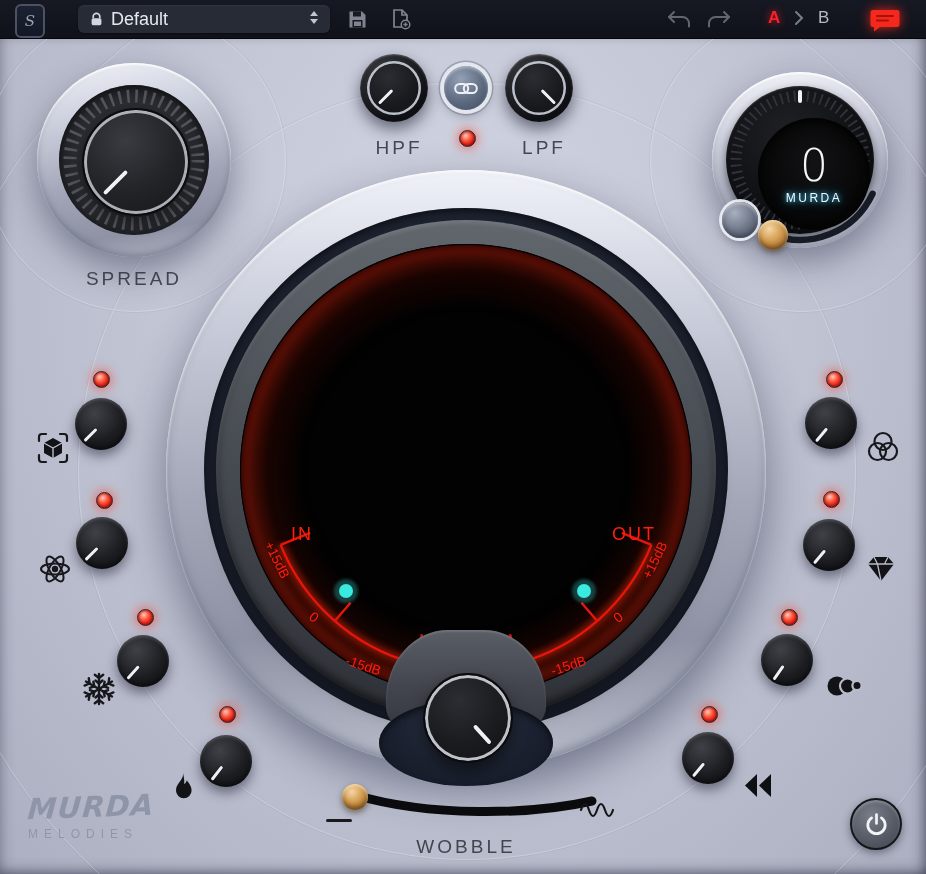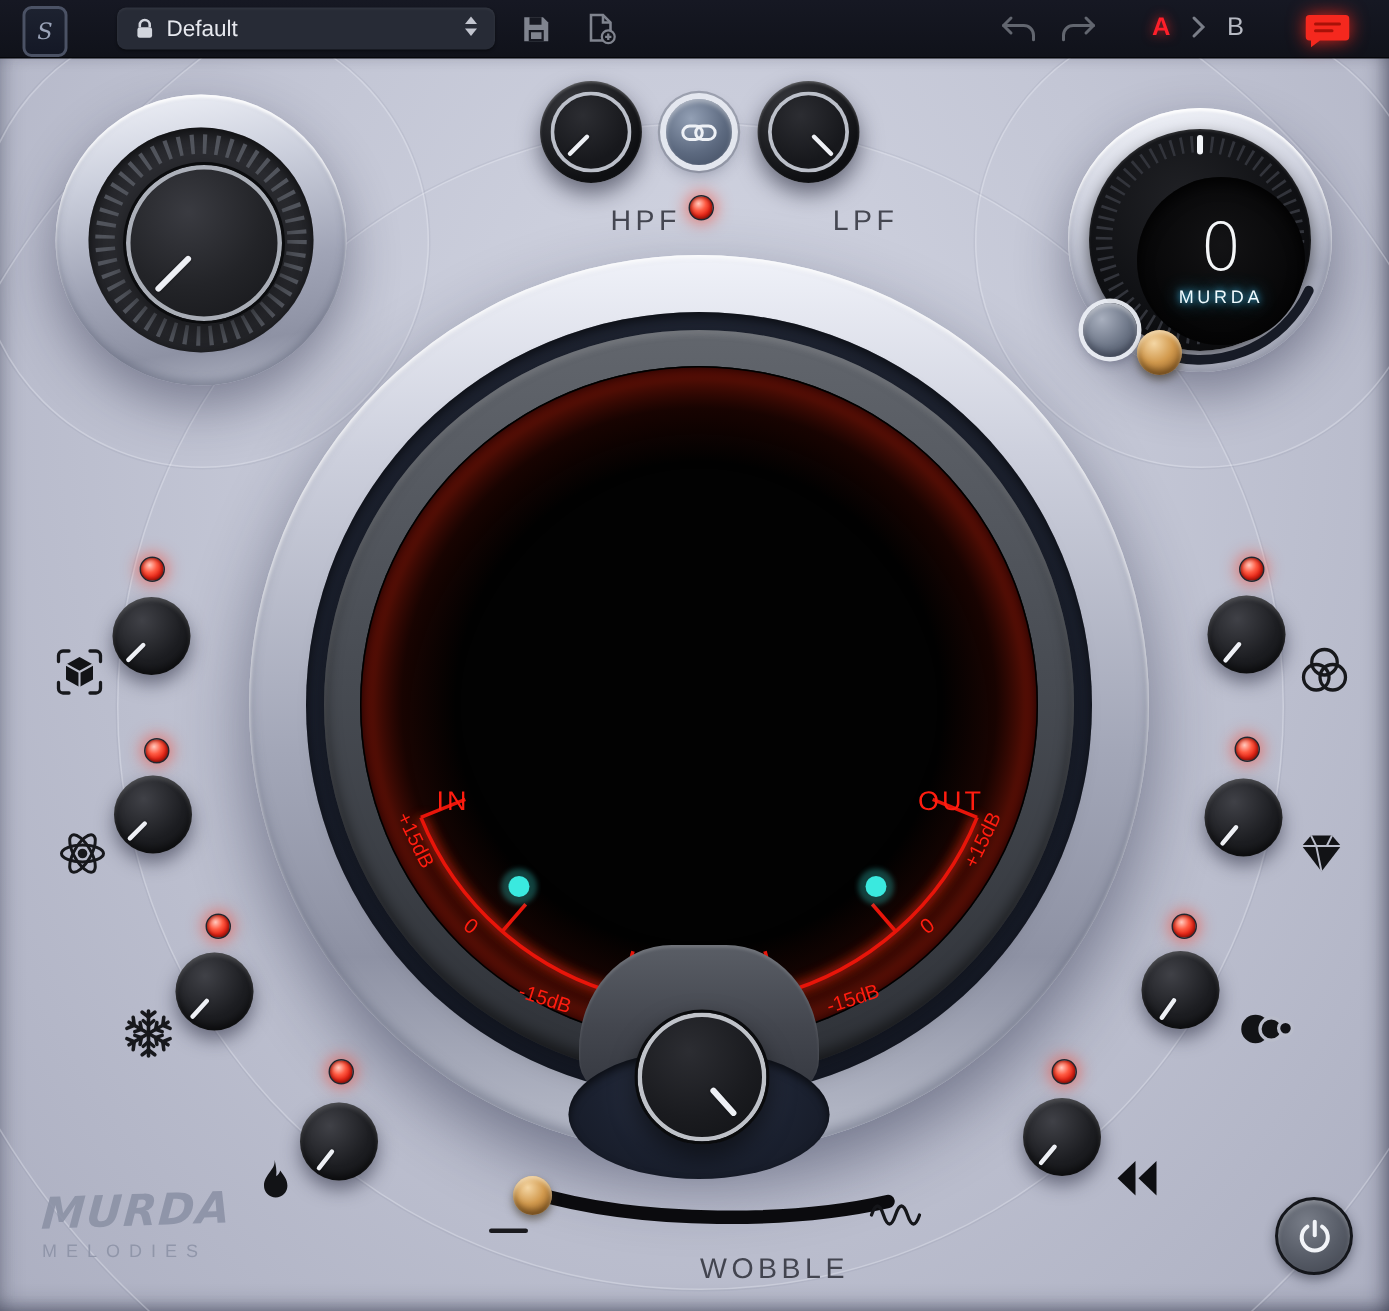--- a/index.html
+++ b/index.html
@@ -9,39 +9,39 @@
   .topbar{position:absolute;left:0;top:0;width:926px;height:38px;background:linear-gradient(180deg,#161823,#10121a);
           border-bottom:1px solid #05060a;z-index:50;}
   .logo-badge{position:absolute;left:15px;top:4px;width:26px;height:30px;border-radius:6px;
               border:2px solid #4b5265;background:linear-gradient(180deg,#1d2230,#141826);
               display:flex;align-items:center;justify-content:center;}
   .logo-badge span{color:#9aa3b8;font-size:15px;font-family:"DejaVu Serif",serif;font-style:italic;}
   .preset-box{position:absolute;left:78px;top:5px;width:252px;height:28px;border-radius:6px;background:#272b36;
               box-shadow:inset 0 1px 2px rgba(255,255,255,.06), 0 1px 2px rgba(0,0,0,.4);
               display:flex;align-items:center;cursor:pointer;}
   .preset-box .lock{margin-left:12px;display:flex;}
-  .preset-box .pname{margin-left:8px;color:#e6e8ee;font-size:15px;}
+  .preset-box .pname{margin-left:8px;color:#e6e8ee;font-size:18px;}
   .spinner{position:absolute;right:12px;top:6px;display:flex;flex-direction:column;gap:3px;}
   .tri-up{width:0;height:0;border-left:4.5px solid transparent;border-right:4.5px solid transparent;border-bottom:5.5px solid #c2c5cf;}
   .tri-dn{width:0;height:0;border-left:4.5px solid transparent;border-right:4.5px solid transparent;border-top:5.5px solid #c2c5cf;}
   .tb-btn{position:absolute;top:7px;width:26px;height:24px;display:flex;align-items:center;justify-content:center;cursor:pointer;}
   .ab-a{position:absolute;left:768px;top:8px;font-size:17px;font-weight:bold;color:#ff1f2a;
         text-shadow:0 0 8px rgba(255,40,40,.8);cursor:pointer;}
   .ab-chev{position:absolute;left:793px;top:10px;}
   .ab-b{position:absolute;left:818px;top:8px;font-size:17px;color:#b7bac3;cursor:pointer;}
   .fb-bubble{position:absolute;left:870px;top:8px;width:30px;height:22px;cursor:pointer;
              filter:drop-shadow(0 0 6px rgba(255,40,28,.85));}
   
   .panel{position:absolute;left:0;top:38px;width:926px;height:836px;overflow:hidden;
          background:radial-gradient(ellipse at 50% 28%, #d2d5e2 0%, #c3c6d5 45%, #acafc1 100%);
          box-shadow:inset -9px 0 14px -7px rgba(25,28,48,.55), inset 0 -9px 14px -7px rgba(25,28,48,.45),
                     inset 9px 0 14px -7px rgba(25,28,48,.25);}
   .decor{position:absolute;border-radius:50%;border:1.5px solid rgba(247,249,255,.55);
          box-shadow:0 0 0 1px rgba(86,92,116,.16);opacity:.5;pointer-events:none;}
-  .label{position:absolute;color:#2e303a;font-size:19px;letter-spacing:3px;text-align:right;opacity:.85;}
+  .label{position:absolute;color:#2e303a;font-size:19px;letter-spacing:3px;text-align:center;opacity:.85;}
   
   .knob{position:absolute;border-radius:50%;cursor:pointer;}
   .knob-sm{width:52px;height:52px;background:radial-gradient(circle at 38% 30%, #404147, #1d1e22 55%, #101113);
            box-shadow:0 6px 12px rgba(25,28,48,.5), inset 0 2px 3px rgba(255,255,255,.18), inset 0 -3px 6px rgba(0,0,0,.55);}
   .ptr{position:absolute;background:#eef0f5;border-radius:2px;box-shadow:0 0 2px rgba(0,0,0,.45);}
   .knob-sm .ptr{left:50%;top:50%;width:3px;height:17px;margin:-24px 0 0 -1.5px;transform-origin:1.5px 24px;}
   .filter-knob{width:68px;height:68px;background:radial-gradient(circle at 35% 28%, #3a3b40, #0e0f12 72%);
                box-shadow:0 7px 15px rgba(20,22,40,.55), inset 0 1px 2px rgba(255,255,255,.28);}
   .filter-knob .face{position:absolute;inset:7px;border-radius:50%;
                background:radial-gradient(circle at 40% 30%, #2c2d32, #17181c 62%);
@@ -199,20 +199,21 @@
 
     <div class="spread-outer">
       <div class="spread-disc"></div>
       <svg style="position:absolute;left:22px;top:22px;" width="150" height="150">
         <circle cx="75" cy="75" r="64" fill="none" stroke="#5c6069" stroke-opacity=".8" stroke-width="13" stroke-dasharray="2.6 5.8"></circle>
       </svg>
       <div class="knob spread-face">
         <div class="ptr" style="transform:rotate(-135deg);"></div>
       </div>
     </div>
+    <div class="label" style="left:34px;top:230px;width:200px;">SPREAD</div>
 
     <div class="knob filter-knob" style="left:360px;top:16px;">
       <div class="face">
         <div class="ptr" style="margin:-22px 0 0 -1.5px;transform-origin:1.5px 22px;transform:rotate(-135deg);"></div>
       </div>
     </div>
     <div class="link-btn">
       <svg width="24" height="13" viewBox="0 0 24 13">
         <rect x="1.2" y="2" width="13" height="9" rx="4.5" fill="none" stroke="#eef1f6" stroke-width="2"></rect>
         <rect x="9.8" y="2" width="13" height="9" rx="4.5" fill="none" stroke="#eef1f6" stroke-width="2"></rect>

